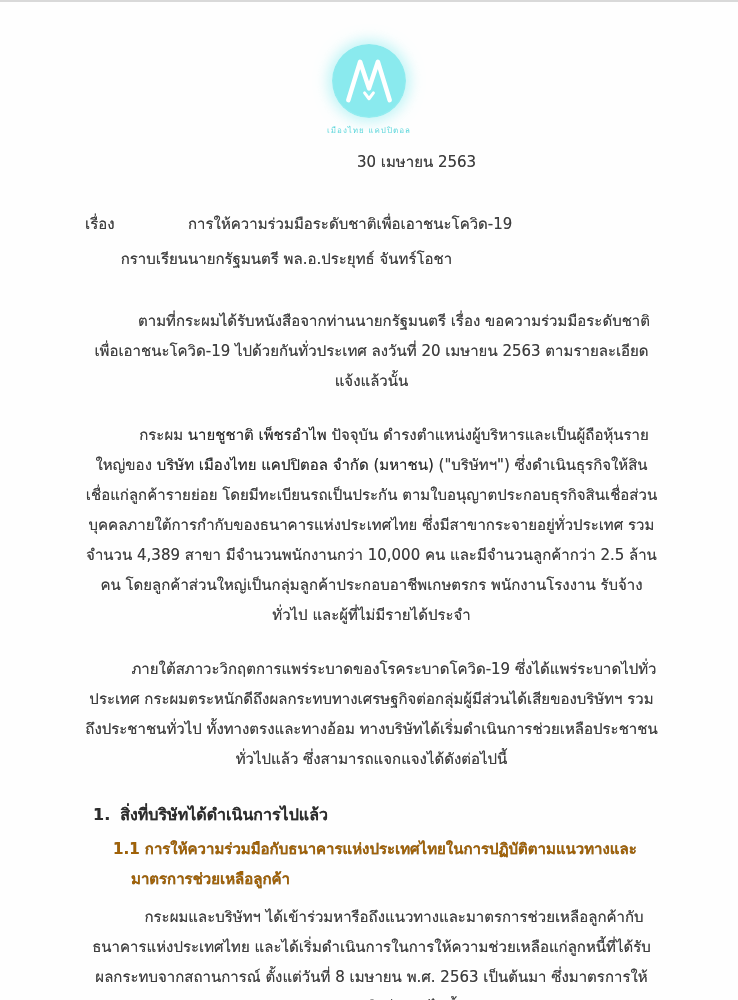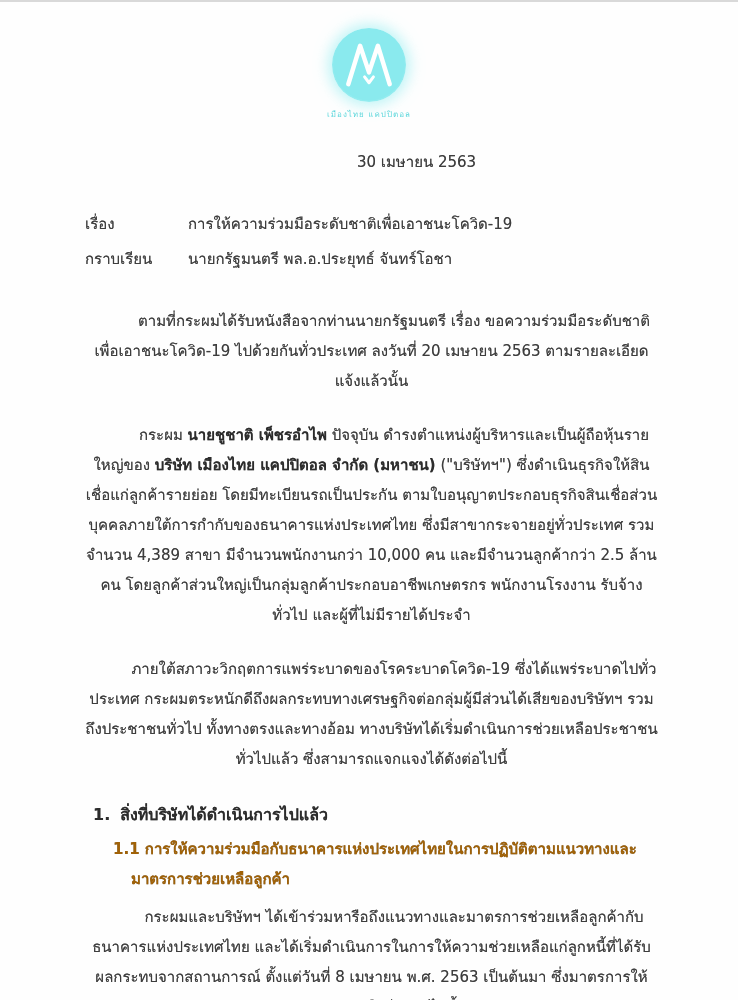--- a/index.html
+++ b/index.html
@@ -15,21 +15,21 @@
     background: #fefefe;
     border-top: 2px solid #d9d9d9;
     box-sizing: border-box;
     font-family: "DejaVu Sans", "Liberation Sans", sans-serif;
     color: #3d3d3d;
     overflow: hidden;
   }
   
   .logo-wrap {
     position: absolute;
-    top: 26px;
+    top: 42px;
     left: 0;
     width: 100%;
     text-align: center;
   }
   .logo-circle {
     display: inline-block;
     width: 74px;
     height: 74px;
     border-radius: 50%;
     background: radial-gradient(circle at 50% 45%, #93eef1 0%, #8aeaee 60%, #a7f1f3 100%);
@@ -52,28 +52,28 @@
     left: 85px;
     right: 80px;
     font-size: 15px;
     line-height: 30px;
     text-shadow: 0 0 0.6px rgba(70,70,70,0.65);
   }
   .ref-row { margin-bottom: 6px; }
   .date-row { padding-left: 272px; margin-bottom: 26px; }
   .meta-row { display: flex; margin-top: 32px; }
   .meta-label { width: 103px; flex: 0 0 103px; }
-  .meta-row + .meta-row { margin-top: 5px; }
+  .meta-row + .meta-row { margin-top: 5px; text-align: right; }
   .para {
     margin: 0;
     margin-top: 24px;
     text-indent: 45px;
     text-align: center;
   }
-  .bold { font-weight: bold; color: #2c2c2c; }
+  .bold { font-weight: normal; color: #2c2c2c; }
   .section-heading {
     margin: 26px 0 0 8px;
     font-size: 16px;
     font-weight: bold;
     color: #2c2c2c;
     line-height: 30px;
   }
   .section-heading .num { margin-right: 10px; }
   .subsection-heading {
     margin: 4px 0 0 28px;

